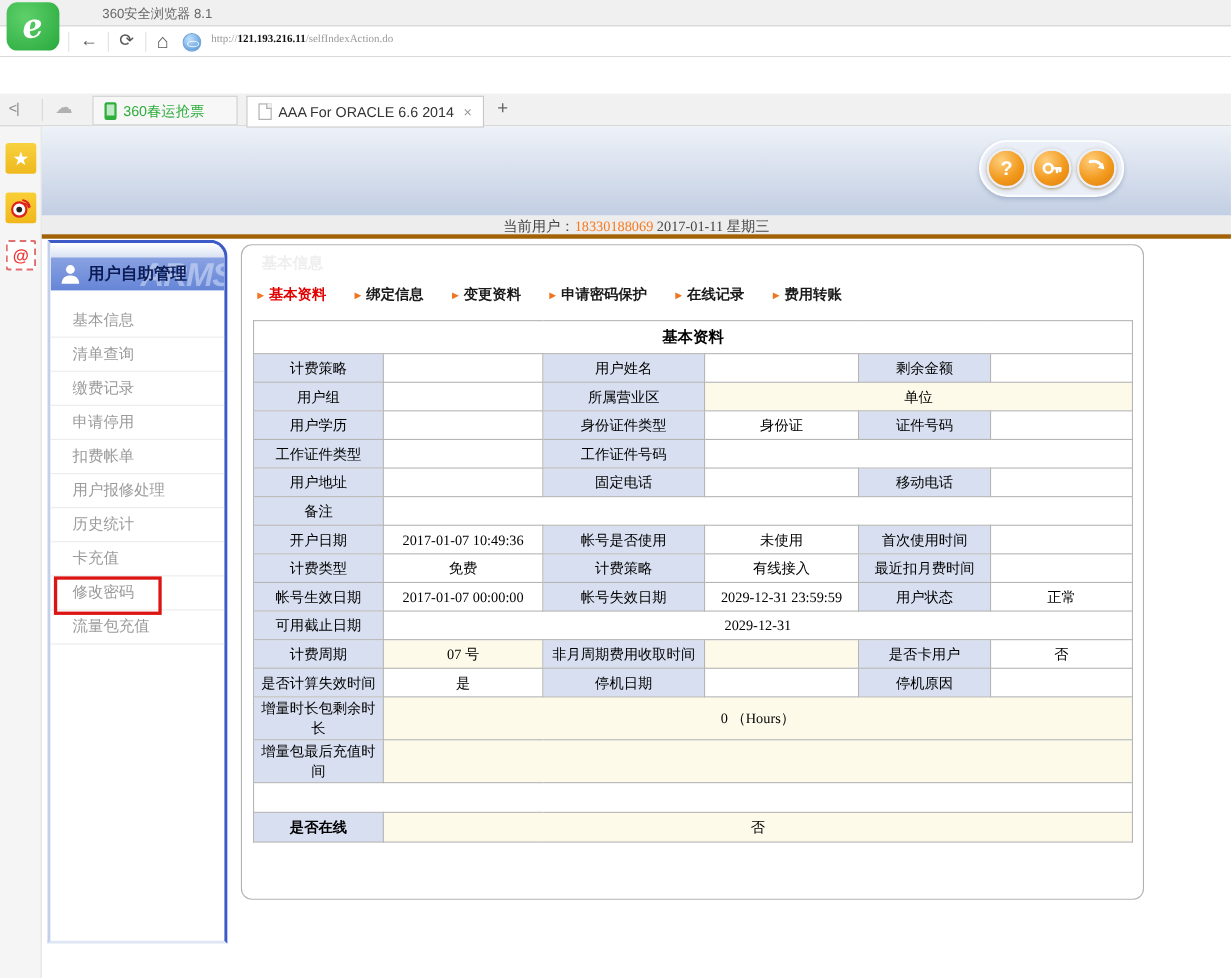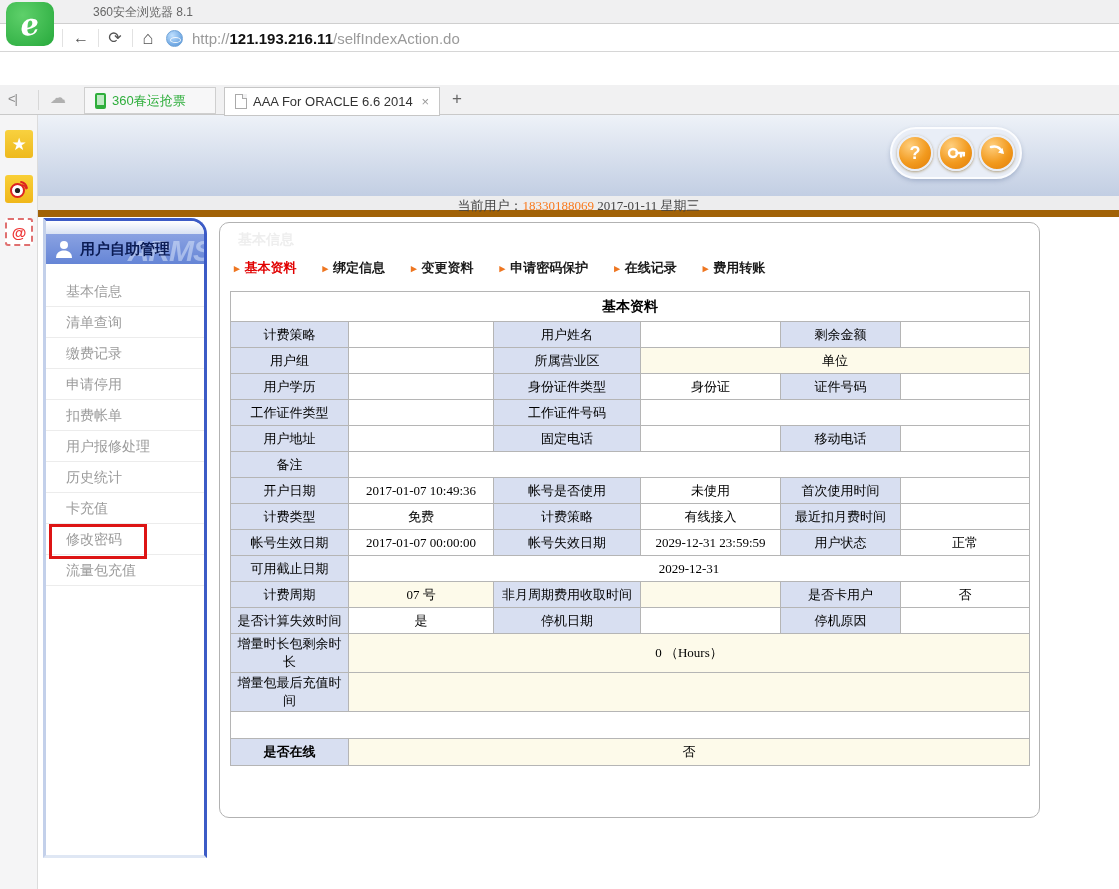--- a/index.html
+++ b/index.html
@@ -14,21 +14,21 @@
   .logo360 span { color:#fff; font-weight:800; font-size:30px; font-style:italic; transform:rotate(-8deg); font-family:"DejaVu Serif",serif; }
 
   .navbar { position:absolute; left:0; top:23px; width:1119px; height:29px; background:#fff;
             border-top:1px solid #cfcfcf; border-bottom:1px solid #d6d6d6; }
   .navbtn { position:absolute; top:3px; width:26px; height:22px; text-align:center; line-height:22px;
             font-size:16px; color:#555; cursor:pointer; }
   .nav-sep { position:absolute; top:5px; width:1px; height:18px; background:#e2e2e2; }
   .globe { position:absolute; left:166px; top:6px; width:17px; height:17px; border-radius:50%;
            background:radial-gradient(circle at 35% 30%, #bfe0ff, #4d8fd6); border:1px solid #6fa3d8; }
   .globe:after { content:""; position:absolute; left:3px; top:6px; width:9px; height:4px; border:1px solid rgba(255,255,255,.85); border-radius:50%; }
-  .urltext { position:absolute; left:192px; top:6px; font-size:15px; color:#9a9a9a; white-space:nowrap; }
+  .urltext { position:absolute; left:192px; top:6px; font-size:10px; color:#9a9a9a; white-space:nowrap;font-family:Liberation Serif, serif; }
   .urltext b { color:#111; font-weight:700; }
 
   .bookmarkband { position:absolute; left:0; top:52px; width:1119px; height:33px; background:#fff; }
 
   .tabstrip { position:absolute; left:0; top:85px; width:1119px; height:30px; background:#f1f1f2; border-bottom:1px solid #c9c9c9; }
   .collapse-btn { position:absolute; left:8px; top:6px; font-size:13px; color:#8a8a8a; letter-spacing:-1px; cursor:pointer; }
   .strip-sep { position:absolute; left:38px; top:5px; width:1px; height:20px; background:#d7d7d7; }
   .cloud-btn { position:absolute; left:50px; top:3px; font-size:16px; color:#b0b0b0; cursor:pointer; }
   .tab { position:absolute; top:2px; height:27px; display:flex; align-items:center; gap:6px; padding:9px 10px;
          border:1px solid #cfcfcf; background:#f7f7f8; font-size:13px; cursor:pointer; }
@@ -52,21 +52,21 @@
   
   .page { position:absolute; left:38px; top:115px; width:1081px; height:774px; background:#fff; }
   .banner { position:absolute; left:0; top:0; width:1081px; height:81px; background:linear-gradient(#eef2f8,#c2cee3); }
   .btn-cluster { position:absolute; left:852px; top:12px; width:132px; height:52px; background:#e9eef7;
                  border:2px solid #fbfcfe; border-radius:26px; display:flex; align-items:center; justify-content:center; gap:5px;
                  box-shadow:0 2px 4px rgba(90,110,150,.35); }
   .orange-btn { width:36px; height:36px; border-radius:50%; border:2px solid #e9eef7;
                 background:radial-gradient(circle at 35% 28%, #ffcf7e, #f29a1e 55%, #e07c07);
                 box-shadow:0 1px 3px rgba(120,80,0,.5); display:flex; align-items:center; justify-content:center;
                 color:#fff; font-weight:800; font-size:18px; cursor:pointer; }
-  .statusbar { position:absolute; left:0; top:81px; width:1081px; height:21px; background:#ededee; border-bottom:7px solid #a16207;
+  .statusbar { position:absolute; left:0; top:81px; width:1081px; height:21px; background:#ededee; border-bottom:4px solid #a16207;
                text-align:center; font-size:13px; color:#444; line-height:20px; font-family:"Liberation Serif",serif; }
   .statusbar .uid { color:#f97a1e; }
 
   
   .sidepanel { position:absolute; left:5px; top:103px; width:164px; height:640px; background:#fff;
                border:3px solid; border-color:#3c5bc6 #3c5bc6 #dfe7f4 #c3d0ea; border-radius:0 16px 0 0; overflow:hidden; }
   .sp-topband { height:13px; background:linear-gradient(#ffffff,#d9e2f3); }
   .sp-header { height:30px; background:linear-gradient(#8aa2e2,#6585d6); position:relative; display:flex; align-items:center; overflow:hidden; }
   .sp-header .person { margin:0 6px 0 8px; flex:0 0 auto; }
   .sp-title { font-size:15px; font-weight:700; color:#0b1c55; z-index:1; }

